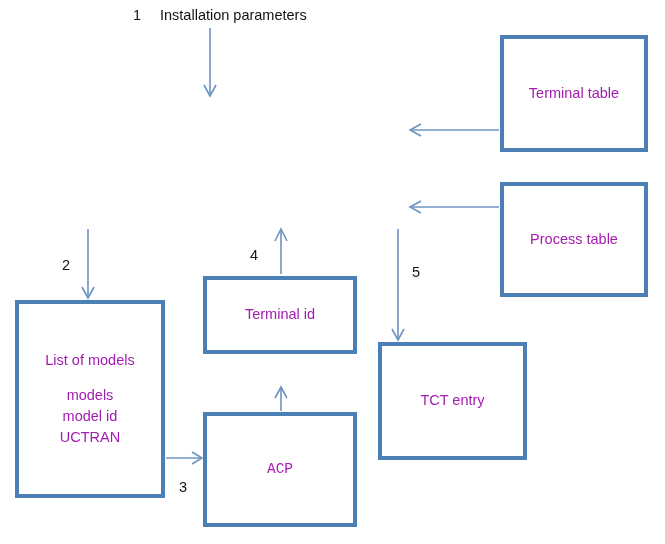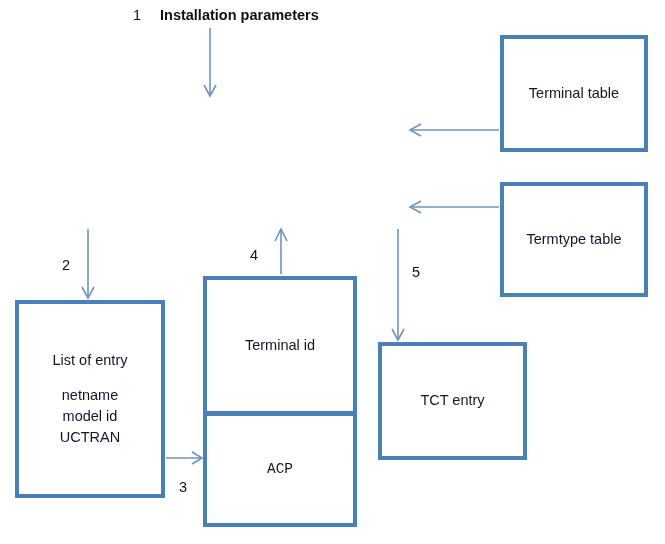--- a/index.html
+++ b/index.html
@@ -24,48 +24,48 @@
     box-sizing: border-box;
     border: 4px solid #4a80b5;
     background: #ffffff;
     display: flex;
     flex-direction: column;
     align-items: center;
     justify-content: center;
     text-align: center;
     font-size: 14.5px;
     line-height: 1.45;
-    color: #0f172a;
+    color: #a21caf;
   }
   .node .line { display: block; white-space: nowrap; }
   .node .spacer { height: 14px; }
 
   
   #node-terminal-install-process { left: 13px;  top: 98px;  width: 397px; height: 129px; }
   #node-terminal-table           { left: 500px; top: 35px;  width: 148px; height: 117px; }
   #node-termtype-table           { left: 500px; top: 182px; width: 148px; height: 115px; }
   #node-list-of-models           { left: 15px;  top: 300px; width: 150px; height: 198px; }
-  #node-terminal-id-model-name   { left: 203px; top: 276px; width: 154px; height: 139px; text-align: right; }
+  #node-terminal-id-model-name   { left: 203px; top: 276px; width: 154px; height: 78px; text-align: right; }
   #node-acp                      { left: 203px; top: 412px; width: 154px; height: 115px; font-family: Liberation Mono, monospace; }
   #node-tct-entry                { left: 378px; top: 342px; width: 149px; height: 118px; justify-content: center; }
 
   
   .label {
     position: absolute;
     font-size: 14.5px;
     color: #111111;
     white-space: nowrap;
   }
   .step-num {
     position: absolute;
     font-size: 14.5px;
     color: #111111;
     white-space: nowrap;
   }
-  #label-installation-parameters { left: 160px; top: 7px; font-weight: bold; }
+  #label-installation-parameters { left: 160px; top: 7px; }
   #step-1 { left: 133px; top: 7px; }
   #step-2 { left: 62px;  top: 257px; }
   #step-3 { left: 179px; top: 479px; }
   #step-4 { left: 250px; top: 247px; }
   #step-5 { left: 412px; top: 264px; }
 
   
   #arrows {
     position: absolute;
     left: 0; top: 0;
@@ -125,27 +125,27 @@
 
   <div class="step-num" id="step-1">1</div>
   <div class="label" id="label-installation-parameters">Installation parameters</div>
 
 
   <div class="node" id="node-terminal-table">
     <span class="line">Terminal table</span>
   </div>
 
   <div class="node" id="node-termtype-table">
-    <span class="line">Termtype table</span>
+    <span class="line">Process table</span>
   </div>
 
   <div class="node" id="node-list-of-models">
-    <span class="line">List of entry</span>
+    <span class="line">List of models</span>
     <span class="spacer"></span>
-    <span class="line">netname</span>
+    <span class="line">models</span>
     <span class="line">model id</span>
     <span class="line">UCTRAN</span>
   </div>
 
   <div class="node" id="node-terminal-id-model-name">
     <span class="line">Terminal id</span>
   </div>
 
   <div class="node" id="node-acp">
     <span class="line">ACP</span>

